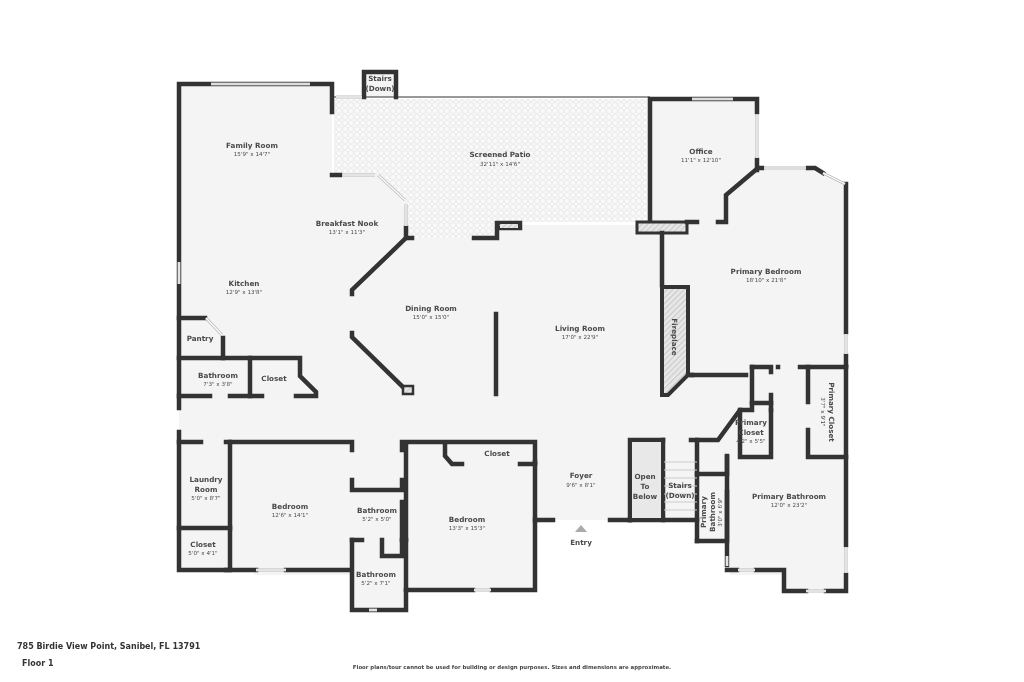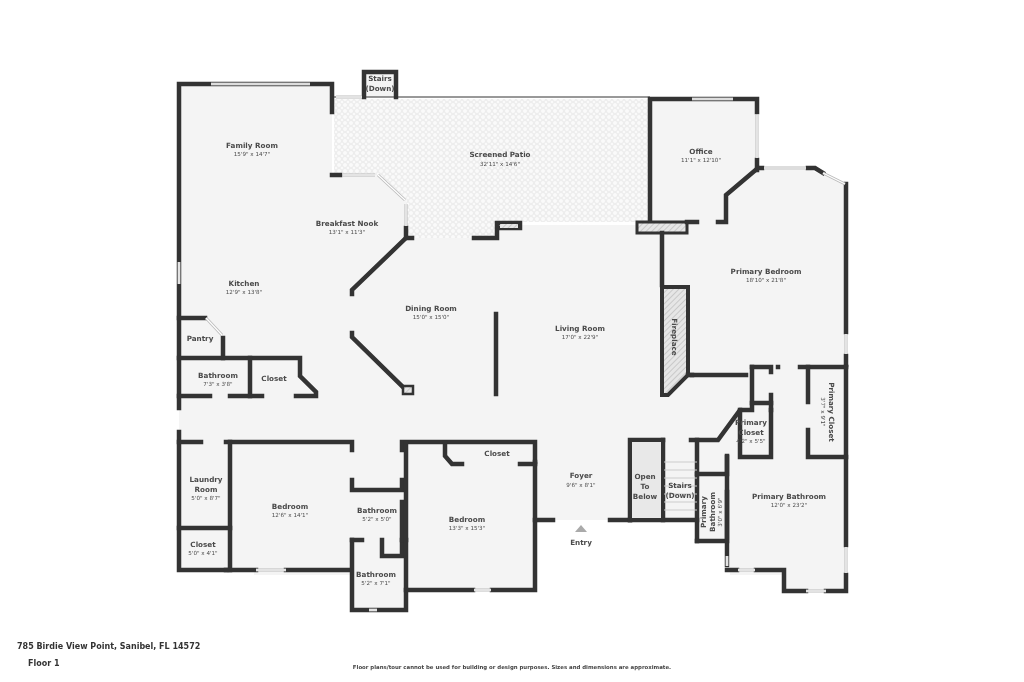--- a/index.html
+++ b/index.html
@@ -7,21 +7,21 @@
          font-family: "DejaVu Sans", "Liberation Sans", sans-serif; }
   #plan { position: absolute; left: 0; top: 0; width: 1024px; height: 682px; }
   .floor { fill: #f4f4f4; }
   .wall { stroke: #333333; stroke-width: 4.5; fill: none; stroke-linecap: square; }
   .thin { stroke: #333333; stroke-width: 1; fill: none; }
   .win { stroke: #bbbbbb; stroke-width: 3; fill: none; }
   .win-in { stroke: #ffffff; stroke-width: 1.2; fill: none; }
   .rname { font-family: "DejaVu Sans", sans-serif; font-size: 7.2px; font-weight: bold; fill: #4a4a4a; text-anchor: middle; }
   .rdim { font-family: "DejaVu Sans", sans-serif; font-size: 5.6px; fill: #4a4a4a; text-anchor: middle; }
   .footer-address { position: absolute; left: 17px; top: 642px; font-size: 8px; font-weight: bold; color: #333; }
-  .footer-floor { position: absolute; left: 28px; top: 659px; font-size: 8px; font-weight: bold; color: #333; }
+  .footer-floor { position: absolute; left: 22px; top: 659px; font-size: 8px; font-weight: bold; color: #333; }
   .footer-disclaimer { position: absolute; left: 0; width: 1024px; top: 664px; text-align: center; font-size: 5.4px; font-weight: bold; color: #444; }
 </style>
 </head>
 <body>
 
 <svg id="plan" viewBox="0 0 1024 682" xmlns="http://www.w3.org/2000/svg">
   <defs>
     <pattern id="tile" width="6" height="6" patternUnits="userSpaceOnUse">
       <rect width="6" height="6" fill="#fafafa"></rect>
       <rect x="0.6" y="0.6" width="4.8" height="4.8" rx="1.6" fill="none" stroke="#e2e2e2" stroke-width="0.7"></rect>
@@ -296,15 +296,15 @@
       <text class="rdim" x="376" y="585">5'2" x 7'1"</text>
     </g>
   </g>
 
   <g>
     <polygon points="575,532 581,525 587,532" fill="#aaaaaa"></polygon>
     <text class="rname" x="581" y="545">Entry</text>
   </g>
 </svg>
 
-<div class="footer-address">785 Birdie View Point, Sanibel, FL 14572</div>
+<div class="footer-address">785 Birdie View Point, Sanibel, FL 13791</div>
 <div class="footer-floor">Floor 1</div>
 <div class="footer-disclaimer">Floor plans/tour cannot be used for building or design purposes. Sizes and dimensions are approximate.</div>
 
 </body></html>

